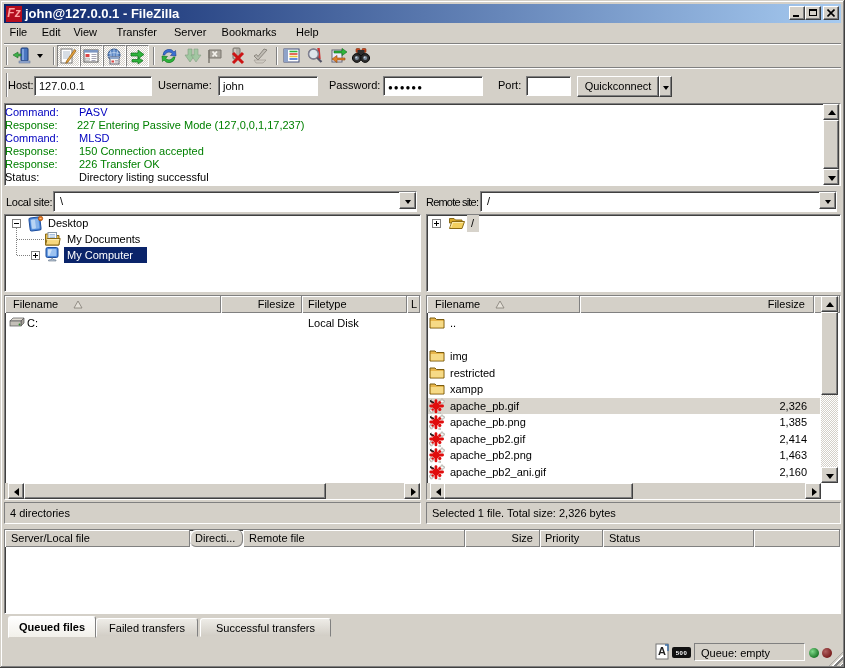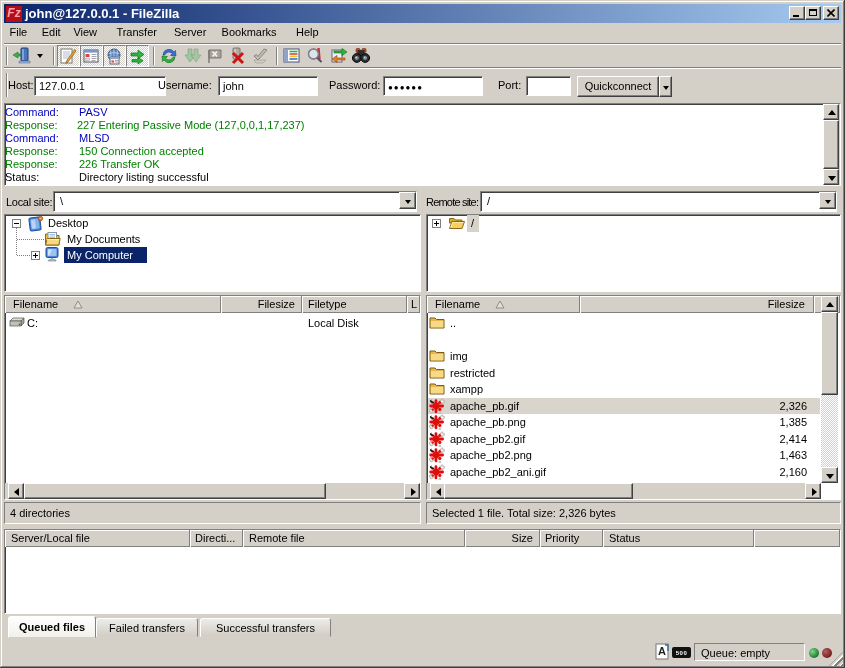--- a/index.html
+++ b/index.html
@@ -207,21 +207,21 @@
       <circle cx="13.2" cy="11" r="2.1" fill="#7a8a9a"></circle>
       <circle cx="4.2" cy="10.4" r="0.8" fill="#c8d4e0"></circle>
       <circle cx="12.6" cy="10.4" r="0.8" fill="#c8d4e0"></circle>
     </svg>
   </div>
   <div class="abs etched" style="left:4px; top:67px; width:837px;"></div>
 
   <div class="abs" id="qcbar">
     <div class="abs vgrip" style="left:2px; top:4px; height:24px;"></div>
     <span class="qclabel" style="left:4px; top:10px;">Host:</span>
-    <div class="field" style="left:30px; width:132px;">127.0.0.1</div>
+    <div class="field" style="left:30px; width:118px;">127.0.0.1</div>
     <span class="qclabel" style="left:154px; top:10px;">Username:</span>
     <div class="field" style="left:214px; width:100px;">john</div>
     <span class="qclabel" style="left:325px; top:10px;">Password:</span>
     <div class="field" style="left:379px; width:100px; font-size:8px; letter-spacing:1px; padding-top:6px;">●●●●●●</div>
     <span class="qclabel" style="left:494px; top:10px;">Port:</span>
     <div class="field" style="left:522px; width:45px;"></div>
     <div class="abs raised" style="left:573px; top:7px; width:82px; height:21px; text-align:center; padding-top:3px;">Quickconnect</div>
     <div class="abs raised" style="left:655px; top:7px; width:13px; height:21px;">
         <div class="arr" style="left:3px; top:9px; border-width:4px 3px 0 3px; border-top-color:#000;"></div>
       </div>
@@ -436,21 +436,21 @@
           <div class="arr" style="left:6px; top:4px; border-width:4px 0 4px 5px; border-left-color:#000;"></div>
         </div>
     </div>
   </div>
 
   <div class="abs statusbar" style="left:4px; top:502px; width:417px; height:22px;">4 directories</div>
   <div class="abs statusbar" style="left:426px; top:502px; width:415px; height:22px;">Selected 1 file. Total size: 2,326 bytes</div>
 
   <div class="abs sunken" id="queue" style="left:4px; top:529px; width:837px; height:85px;">
     <div class="hdrcell" style="left:0; width:185px; padding-left:6px;">Server/Local file</div>
-    <div class="hdrcell" style="left:185px; width:53px; padding-left:5px;">Directi...</div>
+    <div class="hdrcell" style="left:185px; width:53px; padding-left:5px;border-radius:6px;">Directi...</div>
     <div class="hdrcell" style="left:238px; width:222px; padding-left:6px;">Remote file</div>
     <div class="hdrcell hdrR" style="left:460px; width:75px; padding-right:6px;">Size</div>
     <div class="hdrcell" style="left:535px; width:63px; padding-left:5px;">Priority</div>
     <div class="hdrcell" style="left:598px; width:151px; padding-left:6px;">Status</div>
     <div class="hdrcell" style="left:749px; width:86px;"></div>
   </div>
 
   <div class="abs" id="tabs" style="left:4px; top:616px; width:837px; height:22px;">
     <div class="abs" style="left:4px; top:0px; width:88px; height:22px; background:linear-gradient(#ffffff,#f2f0ea); border:1px solid; border-color:#ffffff #808080 #d4d0c8 #ffffff; border-radius:3px 3px 0 0; font-weight:bold; text-align:center; padding-top:4px; z-index:2;">Queued files</div>
     <div class="abs" style="left:92px; top:2px; width:102px; height:19px; background:linear-gradient(#eeece7,#d2cec6); border:1px solid; border-color:#ffffff #808080 #d4d0c8 #ffffff; border-radius:3px 3px 0 0; text-align:center; padding-top:3px;">Failed transfers</div>

